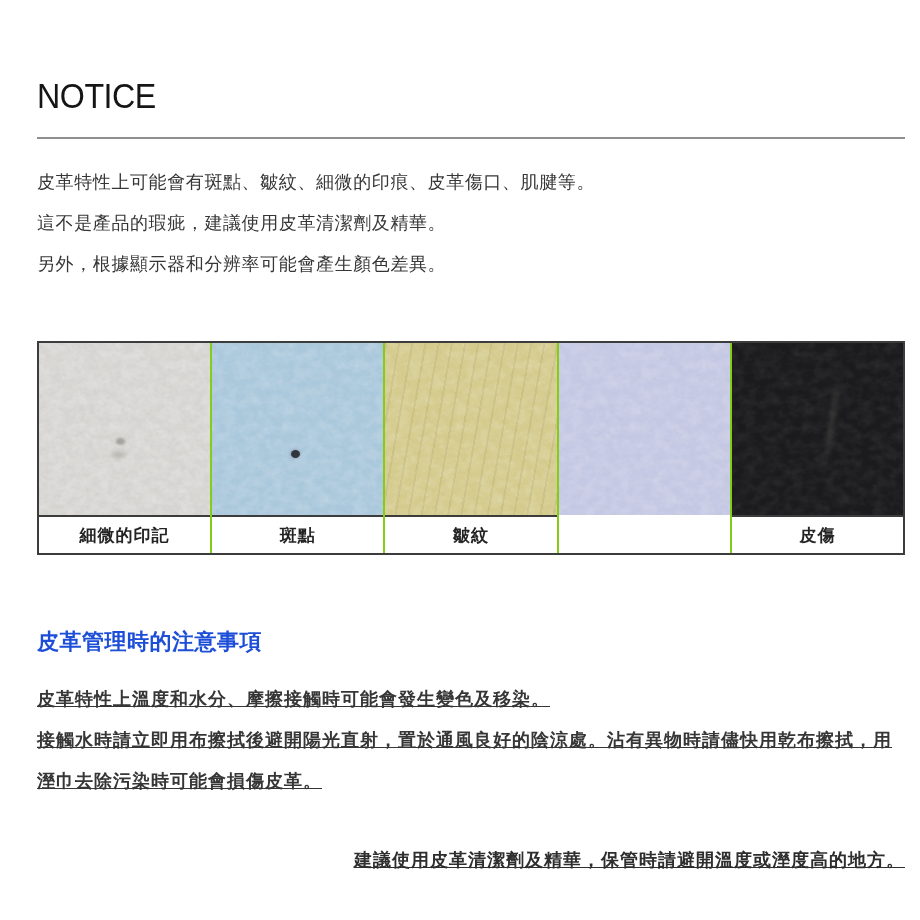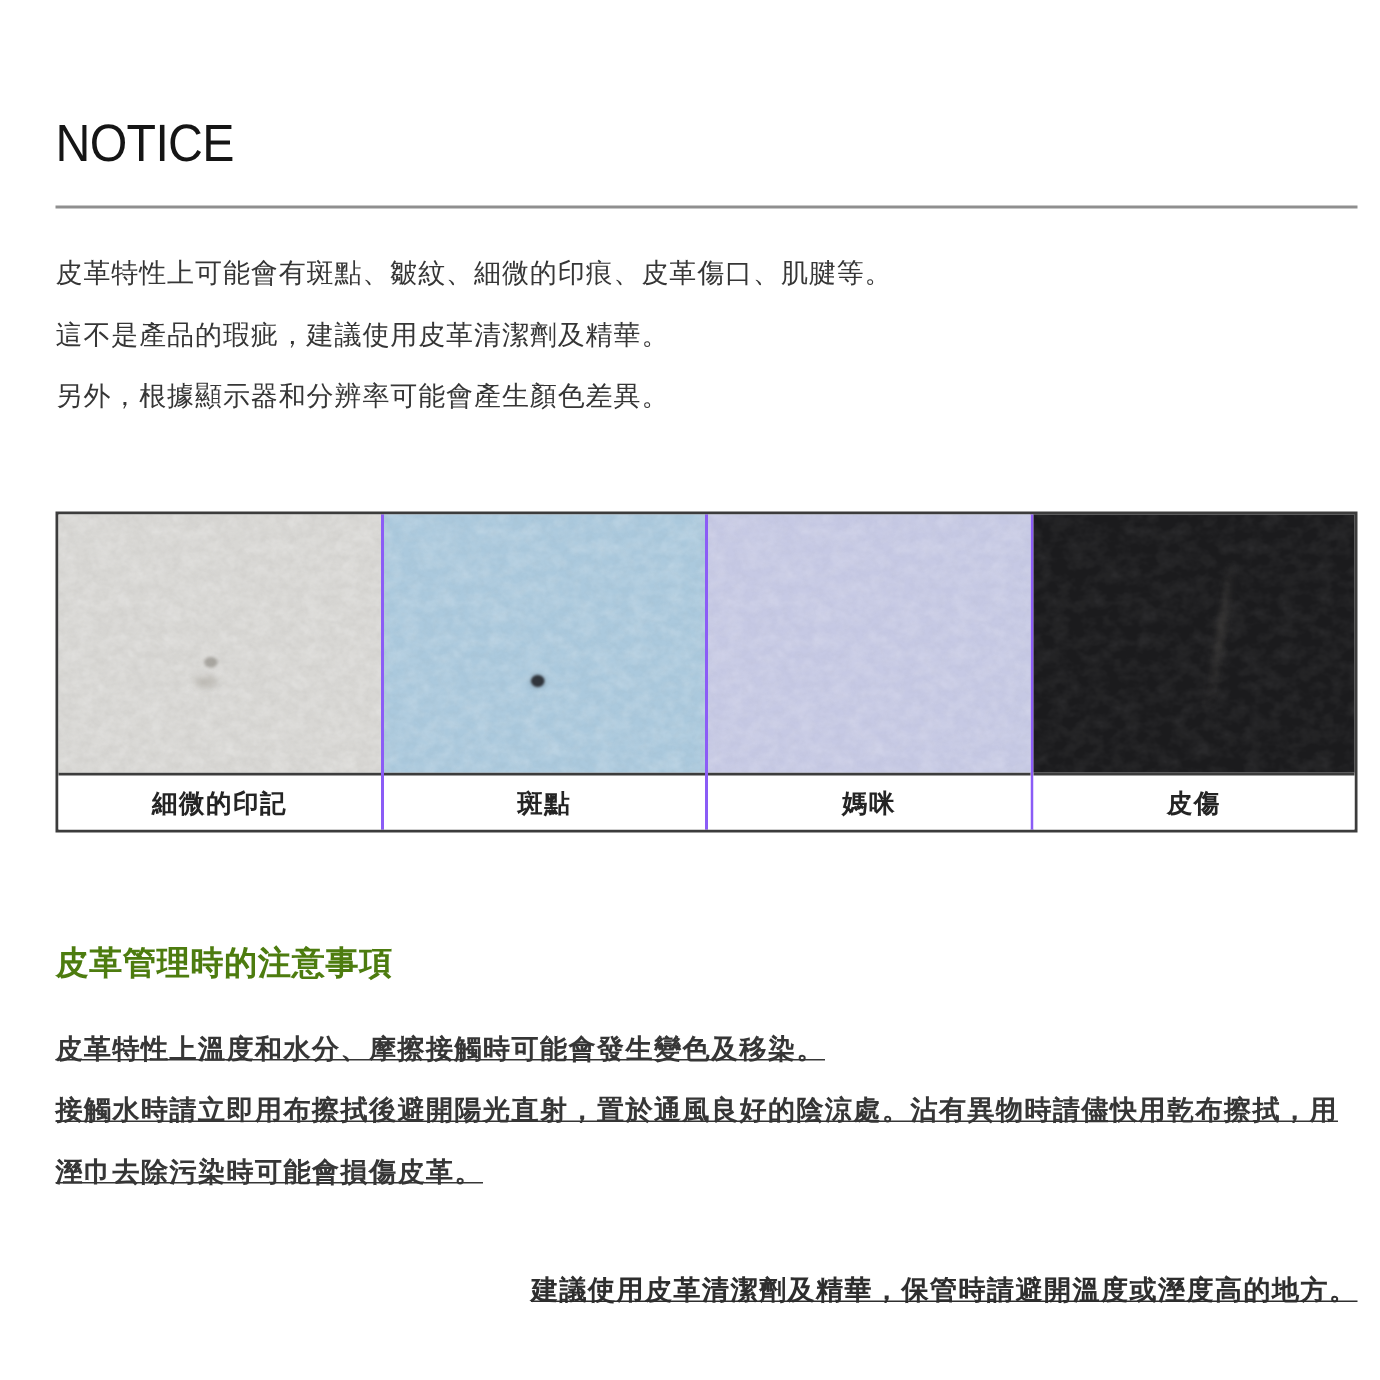--- a/index.html
+++ b/index.html
@@ -50,21 +50,21 @@
   .swatch-table {
     margin-top: 64px;
     display: flex;
     width: 868px;
     box-sizing: border-box;
     border: 2px solid #3c3c3c;
     background: #fff;
   }
   .swatch-col {
     flex: 1 1 0;
-    border-right: 2px solid #8b5cf6;
+    border-right: 2px solid #84cc16;
     min-width: 0;
   }
   .swatch-col:last-child { border-right: none; }
   .swatch-img {
     height: 172px;
     position: relative;
     overflow: hidden;
   }
   .swatch-img svg.tex {
     position: absolute;
@@ -132,21 +132,21 @@
     font-weight: 700;
     color: #242424;
     letter-spacing: 1px;
   }
   
   .care-heading {
     margin: 74px 0 0 0;
     font-size: 22px;
     line-height: 26px;
     font-weight: 700;
-    color: #4d7c0f;
+    color: #1d4ed8;
     letter-spacing: 0.5px;
   }
   .care {
     margin-top: 24px;
     font-size: 18px;
     font-weight: 700;
     color: #363636;
     letter-spacing: 1px;
     line-height: 41px;
   }
@@ -198,29 +198,38 @@
       <div class="swatch-img s2" style="background-color: rgb(171, 201, 221);">
         <svg class="tex" preserveAspectRatio="none">
           <rect width="100%" height="100%" filter="url(#grainLight)"></rect>
           <rect width="100%" height="100%" filter="url(#grainDark)" opacity="0.45"></rect>
         </svg>
         <span class="defect-spot spot-dark"></span>
       </div>
       <div class="swatch-cap">斑點</div>
     </div>
 
+    <div class="swatch-col">
+      <div class="swatch-img s3" style="background-color: rgb(214, 204, 142);">
+        <svg class="tex" preserveAspectRatio="none">
+          <rect width="100%" height="100%" filter="url(#grainLight)"></rect>
+          <rect width="100%" height="100%" filter="url(#grainDark)" opacity="0.5"></rect>
+        </svg>
+        <span class="wrinkle-overlay"></span>
+      </div>
+      <div class="swatch-cap">皺紋</div>
+    </div>
 
     <div class="swatch-col">
       <div class="swatch-img s4" style="background-color: rgb(198, 201, 228);">
         <svg class="tex" preserveAspectRatio="none">
           <rect width="100%" height="100%" filter="url(#grainLight)"></rect>
           <rect width="100%" height="100%" filter="url(#grainDark)" opacity="0.4"></rect>
         </svg>
       </div>
-      <div class="swatch-cap">媽咪</div>
     </div>
 
     <div class="swatch-col">
       <div class="swatch-img s5" style="background-color: rgb(27, 27, 29);">
         <svg class="tex" preserveAspectRatio="none">
           <rect width="100%" height="100%" filter="url(#grainLight)"></rect>
         </svg>
         <span class="scratch-mark"></span>
       </div>
       <div class="swatch-cap">皮傷</div>

